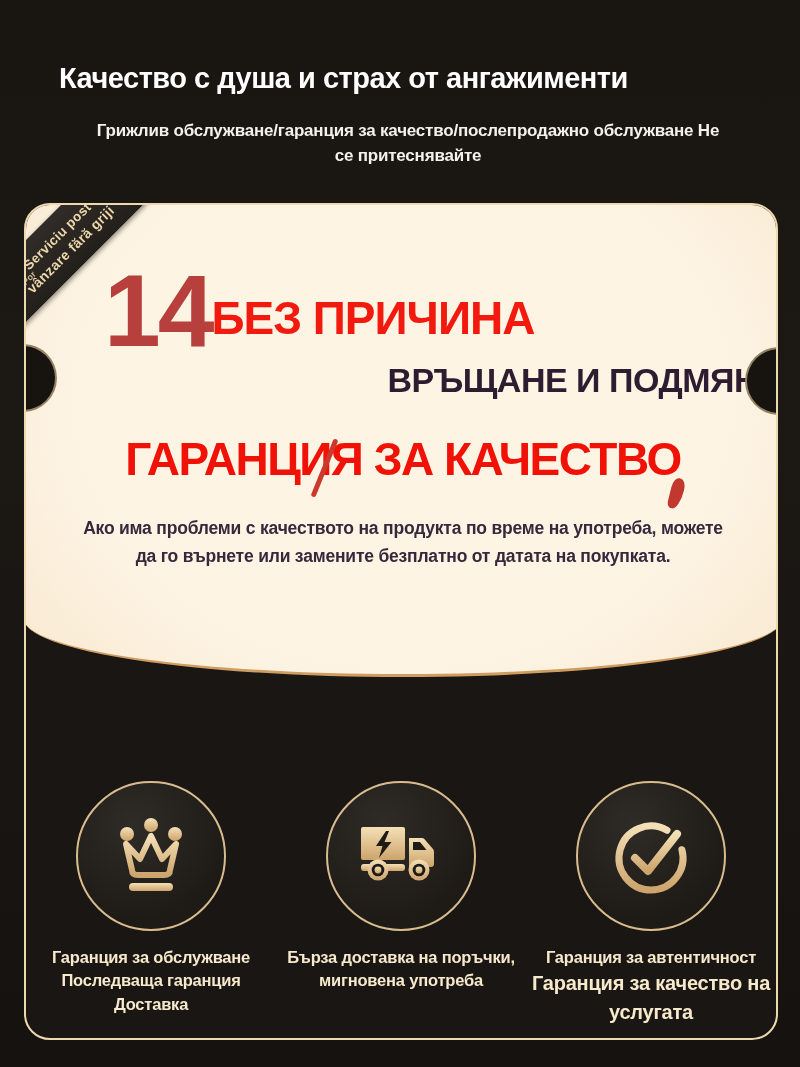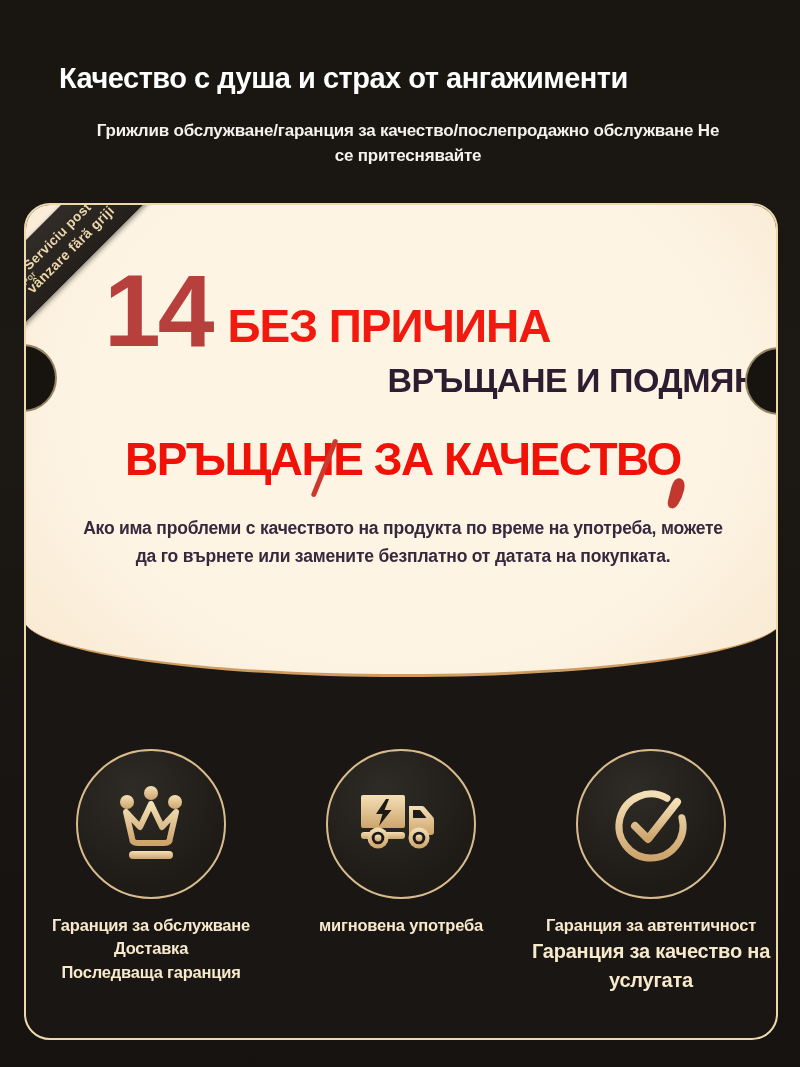--- a/index.html
+++ b/index.html
@@ -39,40 +39,40 @@
   }
   .ribbon-line1 { font-size:13.5px; font-weight:700; color:#ecd7ab; letter-spacing:0.3px; }
   .ribbon-line2 { font-size:14px; font-weight:700; color:#ecd7ab; letter-spacing:0.3px; margin-top:3px; }
   .ribbon-overlay { position:absolute; left:78px; top:24px; font-size:9px; font-weight:700; color:#cdb98f; }
   .notch {
     position:absolute; width:68px; height:68px; border-radius:50%;
     background:#17130f; border:2px solid rgba(232,206,158,0.6);
   }
   .notch-left  { left:-37px; top:139px; }
   .notch-right { right:-37px; top:142px; }
-  .number-row { position:relative; display:flex; align-items:flex-end; margin:68px 0 0 80px; gap:16px; }
+  .number-row { position:relative; display:flex; align-items:flex-start; margin:68px 0 0 80px; }
   .big-number { font-size:102px; line-height:0.8; font-weight:700; color:#b8403c; letter-spacing:-3px; }
   .headline   { font-size:46px; font-weight:700; color:#f21a0e; letter-spacing:-1px; margin-top:20px; }
   .subheadline{ text-align:right; font-size:34px; font-weight:700; color:#2e1c30; letter-spacing:-0.5px; margin-top:8px; }
   .guarantee  { text-align:center; font-size:46px; font-weight:700; color:#f01107; letter-spacing:-1.5px; margin-top:32px; }
   .description{
     width:652px; margin:28px auto 0; text-align:center;
     font-size:17.5px; font-weight:700; color:#37283b; line-height:1.6; letter-spacing:-0.2px;
   }
   .stroke-slash {
     position:absolute; left:296px; top:232px; width:5px; height:62px;
     background:#cd382e; border-radius:3px; transform:rotate(22deg);
   }
   .stroke-comma {
     position:absolute; left:644px; top:273px; width:13px; height:31px;
     background:#c2372e; transform:rotate(14deg);
     border-radius: 50% 50% 65% 35% / 40% 40% 75% 25%;
   }
   
-  .features { position:absolute; left:0; top:544px; width:100%; display:flex; }
+  .features { position:absolute; left:0; top:576px; width:100%; display:flex; }
   .feature  { flex:1; display:flex; flex-direction:column; align-items:center; }
   .icon-circle {
     width:150px; height:150px; border-radius:50%;
     border:2px solid #d8bc8e;
     background: radial-gradient(circle at 38% 28%, #2f2b26 0%, #1e1a16 70%);
     display:flex; align-items:center; justify-content:center;
   }
   .caption { margin-top:15px; text-align:center; font-weight:700; color:#f7e9cc;
              font-size:16.5px; line-height:1.42; letter-spacing:-0.2px; }
   .caption .small { font-size:20px; }
@@ -86,21 +86,21 @@
   <div class="subtitle">Грижлив обслужване/гаранция за качество/послепродажно обслужване Не се притеснявайте</div>
 
   <div class="card">
 
     <div class="cream">
       <div class="number-row">
         <span class="big-number">14</span>
         <span class="headline">БЕЗ ПРИЧИНА</span>
       </div>
       <div class="subheadline">ВРЪЩАНЕ И ПОДМЯНА</div>
-      <div class="guarantee">ВРЪЩАНЕ ЗА КАЧЕСТВО</div>
+      <div class="guarantee">ГАРАНЦИЯ ЗА КАЧЕСТВО</div>
       <div class="description">Ако има проблеми с качеството на продукта по време на употреба, можете да го върнете или замените безплатно от датата на покупката.</div>
     </div>
 
     <div class="stroke-slash"></div>
     <div class="stroke-comma"></div>
 
     <div class="ribbon">
       <span class="ribbon-line1">Serviciu post</span>
       <span class="ribbon-line2">vânzare fără griji</span>
       <span class="ribbon-overlay">Por</span>
@@ -122,22 +122,22 @@
             </defs>
             <circle cx="24" cy="26" r="7" fill="url(#g-crown)"></circle>
             <circle cx="48" cy="17" r="7" fill="url(#g-crown)"></circle>
             <circle cx="72" cy="26" r="7" fill="url(#g-crown)"></circle>
             <path d="M23 36 L29 62 Q29 67 35 67 L61 67 Q67 67 67 62 L73 36 L59 51 L48 28 L37 51 Z" fill="none" stroke="url(#g-crown)" stroke-width="6" stroke-linejoin="round"></path>
             <rect x="26" y="75" width="44" height="8" rx="4" fill="url(#g-crown)"></rect>
           </svg>
         </div>
         <div class="caption">
           <div>Гаранция за обслужване</div>
+          <div>Последваща гаранция</div>
           <div>Доставка</div>
-          <div>Последваща гаранция</div>
         </div>
       </div>
 
       <div class="feature">
         <div class="icon-circle">
           <svg width="96" height="96" viewBox="0 0 96 96">
             <defs>
               <linearGradient id="g-truck" x1="0" y1="0" x2="0" y2="1">
                 <stop offset="0" stop-color="#f4e0b6"></stop>
                   <stop offset="1" stop-color="#cda46c"></stop>
@@ -150,20 +150,21 @@
             <path d="M33 23 L23 38 H29.5 L26 50 L38.5 34 H31.5 L36 23 Z" fill="#1e1a16"></path>
             <circle cx="25" cy="62" r="10.5" fill="url(#g-truck)"></circle>
             <circle cx="25" cy="62" r="6.3" fill="#1e1a16"></circle>
             <circle cx="25" cy="62" r="3.4" fill="url(#g-truck)"></circle>
             <circle cx="66" cy="62" r="10.5" fill="url(#g-truck)"></circle>
             <circle cx="66" cy="62" r="6.3" fill="#1e1a16"></circle>
             <circle cx="66" cy="62" r="3.4" fill="url(#g-truck)"></circle>
           </svg>
         </div>
         <div class="caption">
+          <div>Бърза доставка на поръчки,</div>
           <div>мигновена употреба</div>
         </div>
       </div>
 
       <div class="feature">
         <div class="icon-circle">
           <svg width="96" height="96" viewBox="0 0 96 96">
             <defs>
               <linearGradient id="g-check" x1="0" y1="0" x2="0" y2="1">
                 <stop offset="0" stop-color="#f4e0b6"></stop>

